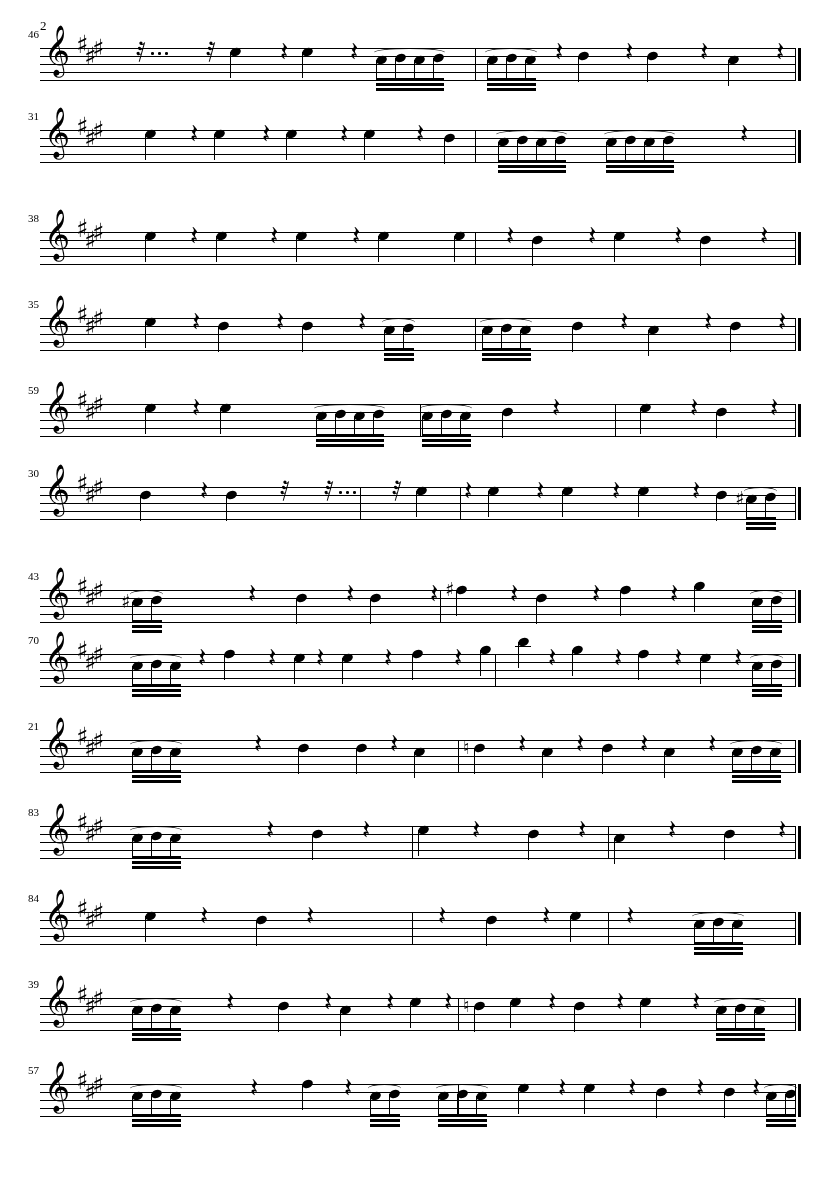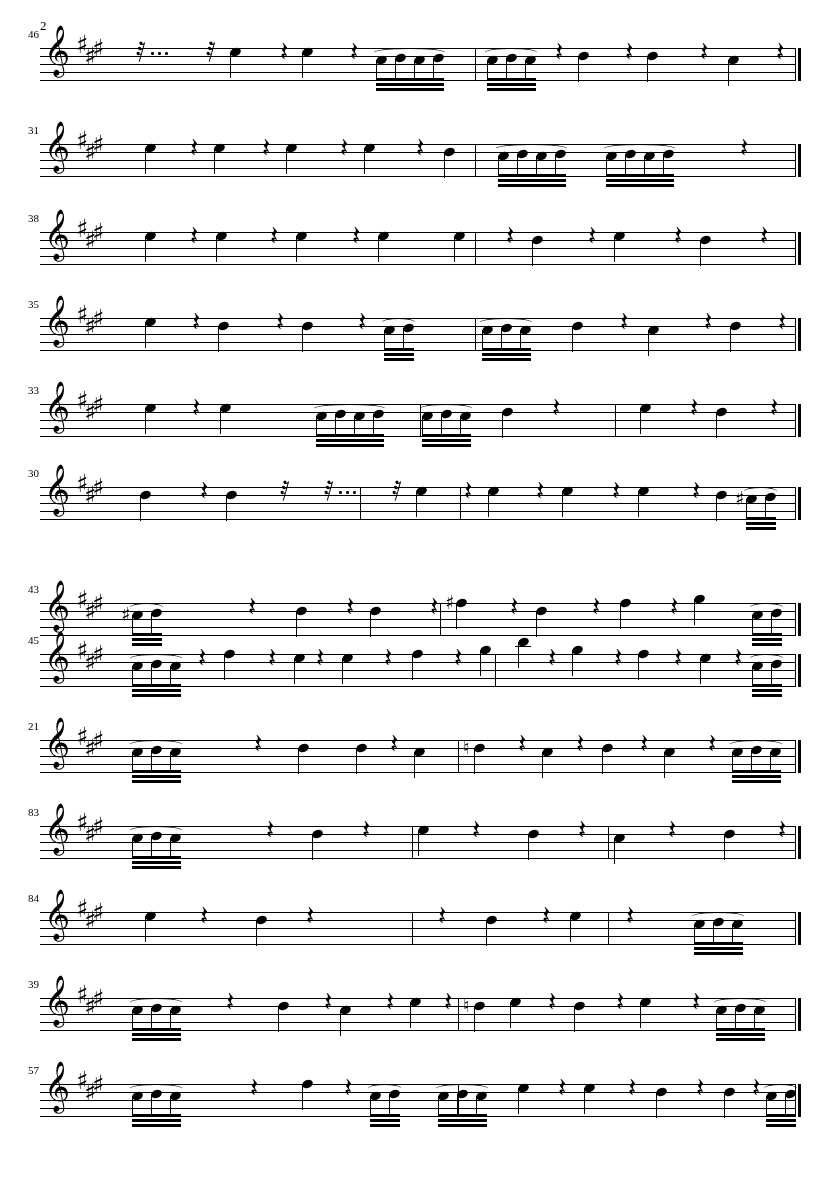--- a/index.html
+++ b/index.html
@@ -93,21 +93,21 @@
         <div class="notehead" style="left: 538px; top: 18px;"></div>
         <div class="stem" style="left: 538px; height: 26px; top: 22px;"></div>
         <div class="rest" style="left: 585px; top: 4px;">𝄽</div>
         <div class="notehead" style="left: 607px; top: 18px;"></div>
         <div class="stem" style="left: 607px; height: 26px; top: 22px;"></div>
         <div class="rest" style="left: 660px; top: 4px;">𝄽</div>
         <div class="notehead" style="left: 688px; top: 22px;"></div>
         <div class="stem" style="left: 688px; height: 26px; top: 26px;"></div>
         <div class="rest" style="left: 736px; top: 4px;">𝄽</div>
       </div>
-      <div class="system" style="top: 130px;">
+      <div class="system" style="top: 116px;">
         <div class="staff">
           <div class="line l0"></div>
           <div class="line l1"></div>
           <div class="line l2"></div>
           <div class="line l3"></div>
           <div class="line l4"></div>
         </div>
         <div class="measure-num">31</div>
         <div class="clef">𝄞</div>
         <div class="keysig" style="left: 36px; top: -2px;">♯</div>
@@ -256,21 +256,21 @@
         <div class="rest" style="left: 738px; top: 4px;">𝄽</div>
       </div>
       <div class="system" style="top: 390px;">
         <div class="staff">
           <div class="line l0"></div>
           <div class="line l1"></div>
           <div class="line l2"></div>
           <div class="line l3"></div>
           <div class="line l4"></div>
         </div>
-        <div class="measure-num">33</div>
+        <div class="measure-num">59</div>
         <div class="clef">𝄞</div>
         <div class="keysig" style="left: 36px; top: -2px;">♯</div>
         <div class="keysig" style="left: 44px; top: 10px;">♯</div>
         <div class="keysig" style="left: 52px; top: 2px;">♯</div>
         <div class="barline" style="left: 380px;"></div>
         <div class="barline" style="left: 575px;"></div>
         <div class="endbar" style="left: 755px;">
           <div class="thin"></div>
           <div class="thick"></div>
         </div>
@@ -358,21 +358,21 @@
         <div class="beam" style="left: 706px; width: 30px; top: 44px;"></div>
         <div class="beam" style="left: 706px; width: 30px; top: 49px;"></div>
         <div class="beam" style="left: 706px; width: 30px; top: 54px;"></div>
         <div class="notehead" style="left: 706px; top: 22px;"></div>
         <div class="stem" style="left: 706px; top: 26px; height: 18px;"></div>
         <div class="notehead" style="left: 725px; top: 20px;"></div>
         <div class="stem" style="left: 725px; top: 24px; height: 20px;"></div>
         <div class="accid" style="left: 695px; top: 16px;">♯</div>
         <div class="slur" style="left: 704px; width: 33px; top: 14px;"></div>
       </div>
-      <div class="system" style="top: 589px;">
+      <div class="system" style="top: 576px;">
         <div class="staff">
           <div class="line l0"></div>
           <div class="line l1"></div>
           <div class="line l2"></div>
           <div class="line l3"></div>
           <div class="line l4"></div>
         </div>
         <div class="measure-num">43</div>
         <div class="clef">𝄞</div>
         <div class="keysig" style="left: 36px; top: -2px;">♯</div>
@@ -422,21 +422,21 @@
         <div class="slur" style="left: 710px; width: 33px; top: 14px;"></div>
       </div>
       <div class="system" style="top: 640px;">
         <div class="staff">
           <div class="line l0"></div>
           <div class="line l1"></div>
           <div class="line l2"></div>
           <div class="line l3"></div>
           <div class="line l4"></div>
         </div>
-        <div class="measure-num">45</div>
+        <div class="measure-num">70</div>
         <div class="clef">𝄞</div>
         <div class="keysig" style="left: 36px; top: -2px;">♯</div>
         <div class="keysig" style="left: 44px; top: 10px;">♯</div>
         <div class="keysig" style="left: 52px; top: 2px;">♯</div>
         <div class="barline" style="left: 455px;"></div>
         <div class="endbar" style="left: 755px;">
           <div class="thin"></div>
           <div class="thick"></div>
         </div>
         <div class="beam" style="left: 92px; width: 49px; top: 44px;"></div>

